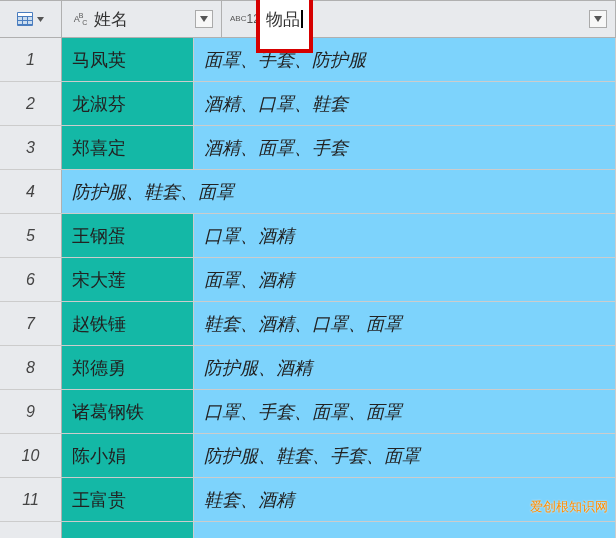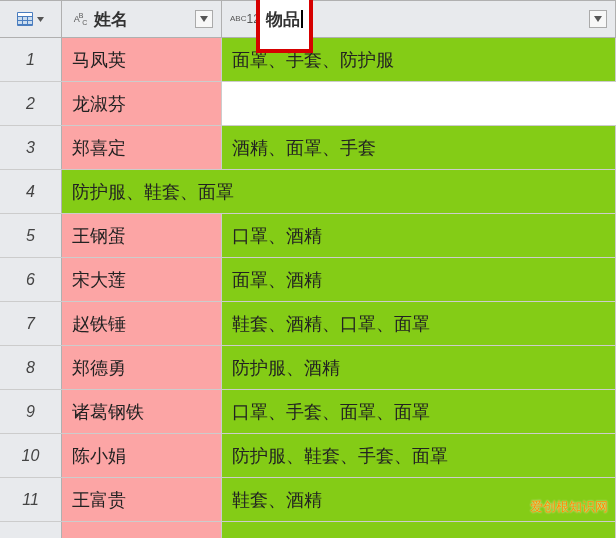--- a/index.html
+++ b/index.html
@@ -52,21 +52,20 @@
       margin-right: 4px;
       display: flex;
       flex-direction: column;
       align-items: center;
       width: 20px;
     }
     .header-label {
       font-size: 17px;
       color: #333;
       flex: 1;
-      font-weight: bold;
     }
     .dropdown-btn {
       width: 18px;
       height: 18px;
       border: 1px solid #aaa;
       background: #f7f7f7;
       display: flex;
       align-items: center;
       justify-content: center;
       cursor: pointer;
@@ -111,26 +110,27 @@
     }
     .data-cell {
       display: flex;
       align-items: center;
       padding-left: 10px;
       font-size: 18px;
       color: #222;
       border-right: 1px solid #ccc;
     }
     .data-cell.col1 {
-      width: 160px;
-      background: #fca5a5;
+      width: 132px;
+      background: #14b8a6;
     }
     .data-cell.col2 {
       flex: 1;
-      background: #84cc16;
+      background: #7dd3fc;
+      font-style: italic;
     }
     .watermark {
       position: absolute;
       right: 8px;
       bottom: 22px;
       font-size: 13px;
       color: #ff8c00;
       text-shadow: 0 0 2px #fff;
     }
   </style>
@@ -193,20 +193,21 @@
 
   <div id="rows-container">
       <div class="data-row">
         <div class="row-idx">1</div>
         <div class="data-cell col1">马凤英</div>
         <div class="data-cell col2">面罩、手套、防护服</div>
       </div>
       <div class="data-row">
         <div class="row-idx">2</div>
         <div class="data-cell col1">龙淑芬</div>
+        <div class="data-cell col2">酒精、口罩、鞋套</div>
       </div>
       <div class="data-row">
         <div class="row-idx">3</div>
         <div class="data-cell col1">郑喜定</div>
         <div class="data-cell col2">酒精、面罩、手套</div>
       </div>
       <div class="data-row">
         <div class="row-idx">4</div>
         <div class="data-cell col2">防护服、鞋套、面罩</div>
       </div>

